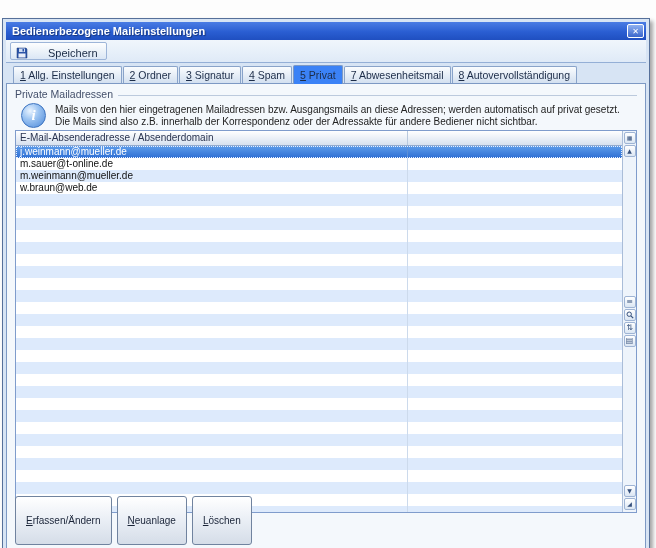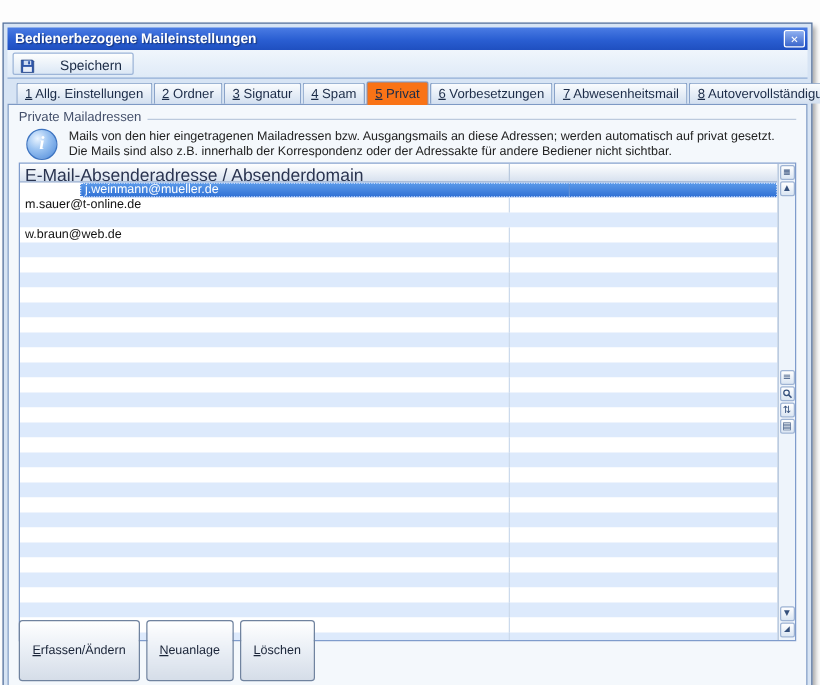--- a/index.html
+++ b/index.html
@@ -72,21 +72,21 @@
     font-size:10.5px; color:#1c2c48;
     padding:2px 6px 2px 6px;
     margin-right:1px;
     border:1px solid #89a3c9; border-bottom:none;
     border-radius:2px 2px 0 0;
     background:linear-gradient(to bottom,#fafcfe,#d3e0f0);
     cursor:pointer; white-space:nowrap;
     height:17px; line-height:13px;margin-top:36px;
   }
   .tab.active {
-    background:#f97316;
+    background:#3b82f6;
     height:19px; line-height:15px;
     border-color:#7d99c4;
     position:relative; top:1px; z-index:3;text-align:right;
   }
 
   
   .panel {
     position:absolute; left:3px; right:3px; top:64px; bottom:3px;
     border:1px solid #7d99c4;
     background:#f4f8fc;
@@ -125,21 +125,21 @@
     border:1px solid #7f9ccc;
     background:#ffffff;
     display:flex;
     overflow:hidden;
   }
   .grid { flex:1; display:flex; flex-direction:column; overflow:hidden; }
   .thead {
     height:15px; flex:0 0 15px;
     background:linear-gradient(to bottom,#ffffff,#d7e1ef);
     border-bottom:1px solid #93aace;
-    display:flex; font-size:14px; color:#2a3450;
+    display:flex; font-size:10px; color:#2a3450;
   }
   .thead .th1 {
     width:392px; flex:0 0 392px;
     padding:1px 0 0 4px;
     border-right:1px solid #b9c9de;
     white-space:nowrap; overflow:hidden;
   }
   .thead .th2 { flex:1; }
   .tbody { flex:1; overflow:hidden; }
   .row { display:flex; height:12px; background:#ffffff; cursor:default; }
@@ -150,21 +150,21 @@
     padding-left:4px;
     border-right:1px solid #ccdaec;
     white-space:nowrap; overflow:hidden;
     color:#111;
   }
   .row .c2 { flex:1; }
   .row.sel {
     background:linear-gradient(to bottom,#5d9cea,#2e6fd4);
   }
   .row.sel .c1 { color:#ffffff; border-right-color:#5d8fd6; }
-  .row.sel { outline:1px dotted #e8f0ff; outline-offset:-1px;margin-left:48px; }
+  .row.sel { outline:1px dotted #e8f0ff; outline-offset:-1px; }
 
   
   .strip {
     flex:0 0 14px; width:14px;
     border-left:1px solid #aabdd8;
     background:#eef4fb;
     display:flex; flex-direction:column; align-items:center;
     padding:1px 0;
   }
   .sbtn {
@@ -219,21 +219,20 @@
         <span>Speichern</span>
       </button>
     </div>
 
     <div class="tabstrip" id="tabs">
         <div class="tab"><u>1</u> Allg. Einstellungen</div>
         <div class="tab"><u>2</u> Ordner</div>
         <div class="tab"><u>3</u> Signatur</div>
         <div class="tab"><u>4</u> Spam</div>
         <div class="tab active"><u>5</u> Privat</div>
-        <div class="tab"><u>6</u> Vorbesetzungen</div>
         <div class="tab"><u>7</u> Abwesenheitsmail</div>
         <div class="tab"><u>8</u> Autovervollständigung</div>
       </div>
 
     <div class="panel">
 
       <div class="gb-row">
         <span class="gb-label">Private Mailadressen</span>
         <span class="gb-line"></span>
       </div>
@@ -252,20 +251,21 @@
           <div class="tbody" id="tbody">
               <div class="row alt sel">
                 <div class="c1">j.weinmann@mueller.de</div>
                 <div class="c2"></div>
               </div>
               <div class="row">
                 <div class="c1">m.sauer@t-online.de</div>
                 <div class="c2"></div>
               </div>
               <div class="row alt">
+                <div class="c1">m.weinmann@mueller.de</div>
                 <div class="c2"></div>
               </div>
               <div class="row">
                 <div class="c1">w.braun@web.de</div>
                 <div class="c2"></div>
               </div>
               <div class="row alt">
                 <div class="c1"></div>
                 <div class="c2"></div>
               </div>

